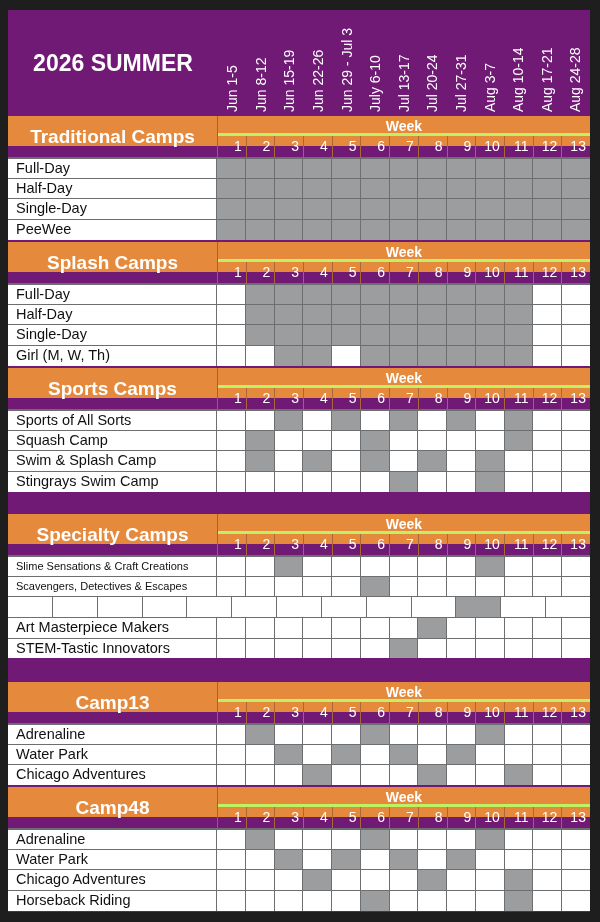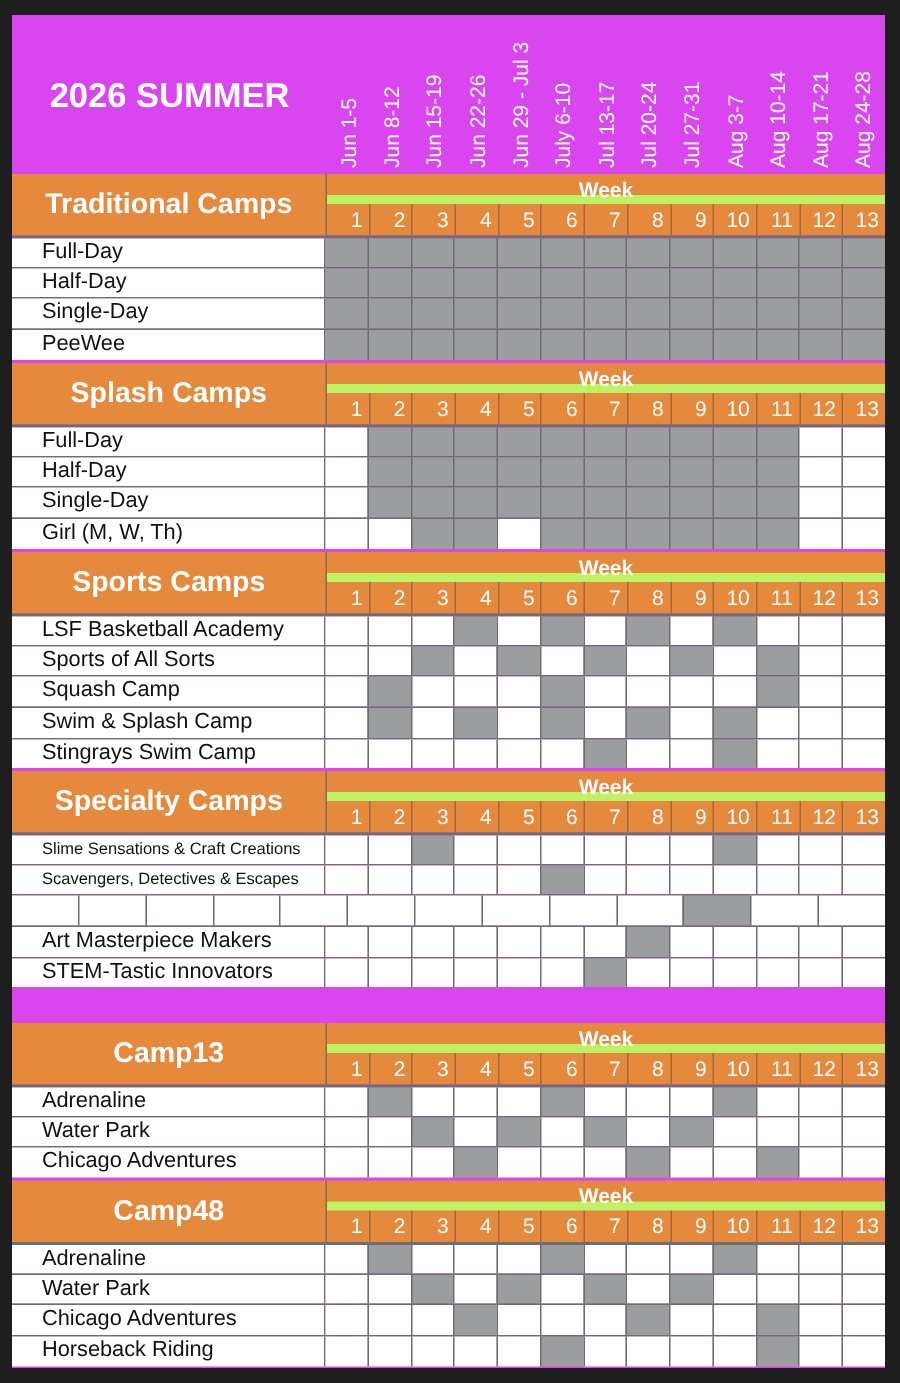--- a/index.html
+++ b/index.html
@@ -2,64 +2,64 @@
 <html><head>
 <meta charset="utf-8">
 <style>
   html, body { margin:0; padding:0; }
   body {
     width:600px; height:922px; background:#1f1e1e; position:relative; overflow:hidden;
     font-family:"Liberation Sans", sans-serif;
   }
   .frame {
     position:absolute; left:8px; top:10px; width:582px; height:902px;
-    background:#d946ef;
+    background:#701a75;
   }
   .title-block {
     position:absolute; left:0; top:0; width:210px; height:106px;
     display:flex; align-items:center; justify-content:center; text-align:center;
     color:#fff; font-weight:bold; font-size:23px; line-height:29px;
   }
   .dates {
     position:absolute; left:210px; top:0; width:372px; height:106px;
   }
   .date-col {
     position:absolute; top:0; height:106px; width:28.6px;
   }
   .date-col span {
     position:absolute; left:50%; bottom:4px;
     transform-origin:left bottom;
     transform:translateX(8px) rotate(-90deg);
     white-space:nowrap; color:#fff; font-size:14px; line-height:16px;
   }
   .section { position:absolute; left:0; width:582px; }
-  .sec-head { position:absolute; left:0; top:0; width:582px; height:41px; background:#e5893c; }
+  .sec-head { position:absolute; left:0; top:0; width:582px; height:30px; background:#e5893c; }
   .sec-title {
     position:absolute; left:0; top:0; width:209px; height:41px;
     display:flex; align-items:center; justify-content:center;
     color:#fff; font-weight:bold; font-size:19px;
   }
   .sec-divider { position:absolute; left:209px; top:0; width:1px; height:41px; background:#8a6a4e; }
   .week-label {
     position:absolute; left:210px; top:0; width:372px; height:20px;
     text-align:center; color:#fff; font-weight:bold; font-size:14px; line-height:21px;
-    border-bottom:6px solid #bef264; box-sizing:border-box;
+    border-bottom:3px solid #bef264; box-sizing:border-box;
   }
   .week-nums { position:absolute; left:210px; top:20px; width:372px; height:21px; display:flex; }
   .week-num {
     flex:1; color:#fff; font-size:14px; line-height:21px; text-align:right; padding-right:4px;
     border-left:1px solid #a8683a; box-sizing:border-box;
   }
   .week-num:first-child { border-left:none; }
   .rows { position:absolute; left:0; top:41px; width:582px; }
   .row { position:relative; height:20.7px; display:flex; border-top:1px solid #6d6e70; box-sizing:border-box; }
   .row:first-child { border-top:2px solid #6d6e70; }
   .row-label {
     width:209px; background:#fff; color:#111; font-size:14.5px; line-height:19px;
-    padding-left:20px; box-sizing:border-box; white-space:nowrap; overflow:hidden;
+    padding-left:8px; box-sizing:border-box; white-space:nowrap; overflow:hidden;
     border-right:1px solid #6d6e70;
   }
   .row-label.small { font-size:11px; }
   .cells { flex:1; display:flex; }
   .cell { flex:1; background:#fff; border-left:1px solid #6d6e70; box-sizing:border-box; }
   .cell:first-child { border-left:none; }
   .cell.on { background:#9c9d9f; }
 </style>
 </head>
 <body>
@@ -320,38 +320,20 @@
             <div class="week-num">8</div>
             <div class="week-num">9</div>
             <div class="week-num">10</div>
             <div class="week-num">11</div>
             <div class="week-num">12</div>
             <div class="week-num">13</div>
           </div>
         </div>
         <div class="rows">
           <div class="row">
-            <div class="row-label">LSF Basketball Academy</div>
-            <div class="cells">
-              <div class="cell"></div>
-              <div class="cell"></div>
-              <div class="cell"></div>
-              <div class="cell on"></div>
-              <div class="cell"></div>
-              <div class="cell on"></div>
-              <div class="cell"></div>
-              <div class="cell on"></div>
-              <div class="cell"></div>
-              <div class="cell on"></div>
-              <div class="cell"></div>
-              <div class="cell"></div>
-              <div class="cell"></div>
-            </div>
-          </div>
-          <div class="row">
             <div class="row-label">Sports of All Sorts</div>
             <div class="cells">
               <div class="cell"></div>
               <div class="cell"></div>
               <div class="cell on"></div>
               <div class="cell"></div>
               <div class="cell on"></div>
               <div class="cell"></div>
               <div class="cell on"></div>
               <div class="cell"></div>

